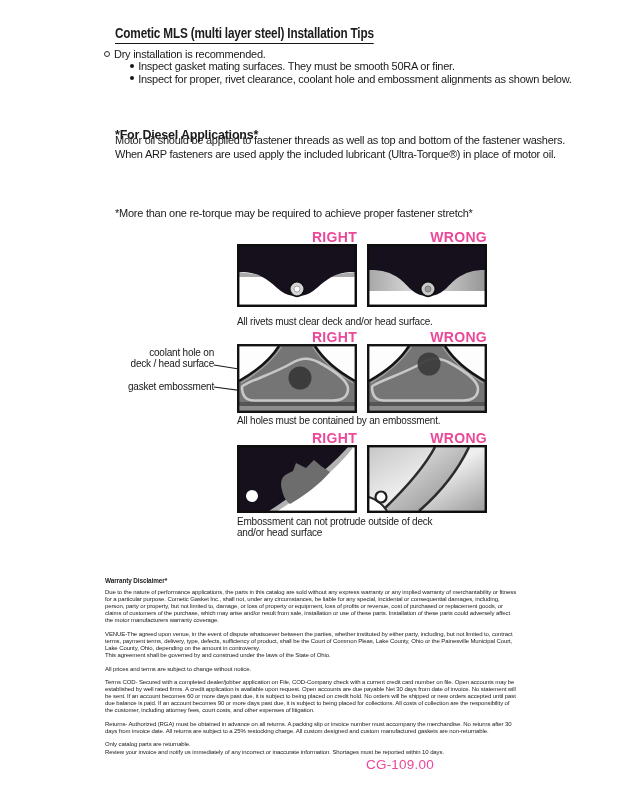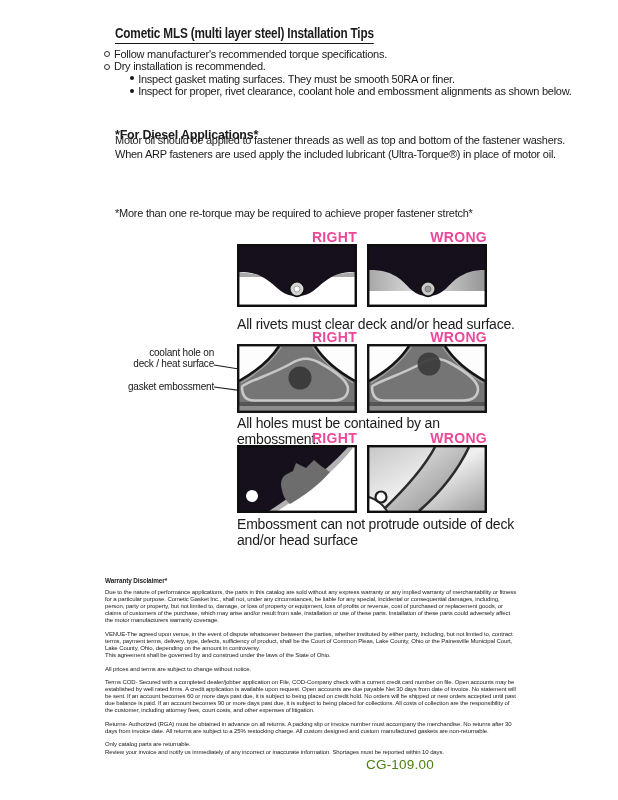--- a/index.html
+++ b/index.html
@@ -20,42 +20,38 @@
   .obullet{flex:0 0 auto;width:4px;height:4px;border:1px solid #2f2f2f;border-radius:50%;margin:3.2px 4px 0 0;}
   .sub{margin-left:26px;}
   .dbullet{flex:0 0 auto;width:4.2px;height:4.2px;background:#161616;border-radius:50%;margin:3.4px 4px 0 0;}
   
   .diesel-h{left:115px;top:116px;font-size:12.5px;font-weight:bold;letter-spacing:-.2px;margin-top:12px;}
   .para{left:115px;width:490px;font-size:11px;line-height:14.3px;letter-spacing:-.25px;white-space:pre-line;}
   .p1{top:133px;} .p2{top:163px;} .p3{top:206px;}
   
   .dlabel{width:120px;text-align:right;font-size:14px;font-weight:bold;letter-spacing:.3px;color:#ec4899;}
   .panel{width:120px;}
-  .caption{font-size:14px;letter-spacing:-.2px;color:#1b1b1b;white-space:pre-line;}
+  .caption{font-size:10px;letter-spacing:-.2px;color:#1b1b1b;white-space:pre-line;}
   .side-label{font-size:10px;line-height:11px;letter-spacing:-.2px;text-align:right;white-space:pre-line;color:#161616;}
   
   .fine{left:105px;top:577px;width:412px;font-size:6px;line-height:7px;letter-spacing:-.1px;color:#222;}
   .fine .fh{font-size:6.4px;font-weight:bold;margin:0 0 5px 0;}
   .fine p{margin:0 0 6.5px 0;}
   .fine p.nogap{margin-bottom:0.5px;}
   
-  .code{left:366px;top:757px;font-size:13.5px;letter-spacing:.2px;color:#4d7c0f;}
+  .code{left:366px;top:757px;font-size:13.5px;letter-spacing:.2px;color:#ec4899;}
 </style>
 </head>
 <body>
 
 <div class="page">
 
   <div class="abs title">Cometic MLS (multi layer steel) Installation Tips</div>
 
   <div class="abs tips">
-    <div class="tip">
-      <span class="obullet"></span>
-      <span>Follow manufacturer's recommended torque specifications.</span>
-    </div>
     <div class="tip">
       <span class="obullet"></span>
       <span>Dry installation is recommended.</span>
     </div>
     <div class="tip sub">
       <span class="dbullet"></span>
       <span>Inspect gasket mating surfaces.  They must be smooth 50RA or finer.</span>
     </div>
     <div class="tip sub">
       <span class="dbullet"></span>
@@ -96,21 +92,21 @@
     <circle cx="61" cy="45" r="3" fill="#9a9a9a" stroke="#565656" stroke-width="0.6"></circle>
     <rect x="1.2" y="1.2" width="117.6" height="60.6" fill="none" stroke="#0e0e0e" stroke-width="2.5"></rect>
   </svg>
 
   <div class="abs caption" style="left:237px;top:316px">All rivets must clear deck and/or head surface.</div>
 
   <div class="abs dlabel" style="left:237px;top:329px">RIGHT</div>
   <div class="abs dlabel" style="left:367px;top:329px">WRONG</div>
 
   <div class="abs side-label" style="left:118px;top:347px;width:96px">coolant hole on
-deck / heat surface</div>
+deck / head surface</div>
   <div class="abs side-label" style="left:118px;top:381px;width:96px">gasket embossment</div>
 
   <svg class="abs" style="left:210px;top:358px" width="85" height="40" viewBox="0 0 85 40">
     <line x1="4" y1="7" x2="78" y2="19" stroke="#1a1a1a" stroke-width="1.1"></line>
     <line x1="4" y1="29" x2="49" y2="35" stroke="#1a1a1a" stroke-width="1.1"></line>
   </svg>
 
   <svg class="abs panel" style="left:237px;top:344px" width="120" height="69" viewBox="0 0 120 69">
     <rect x="1" y="1" width="118" height="67" fill="#757575"></rect>
     <rect x="2" y="58" width="116" height="4" fill="#555555"></rect>

